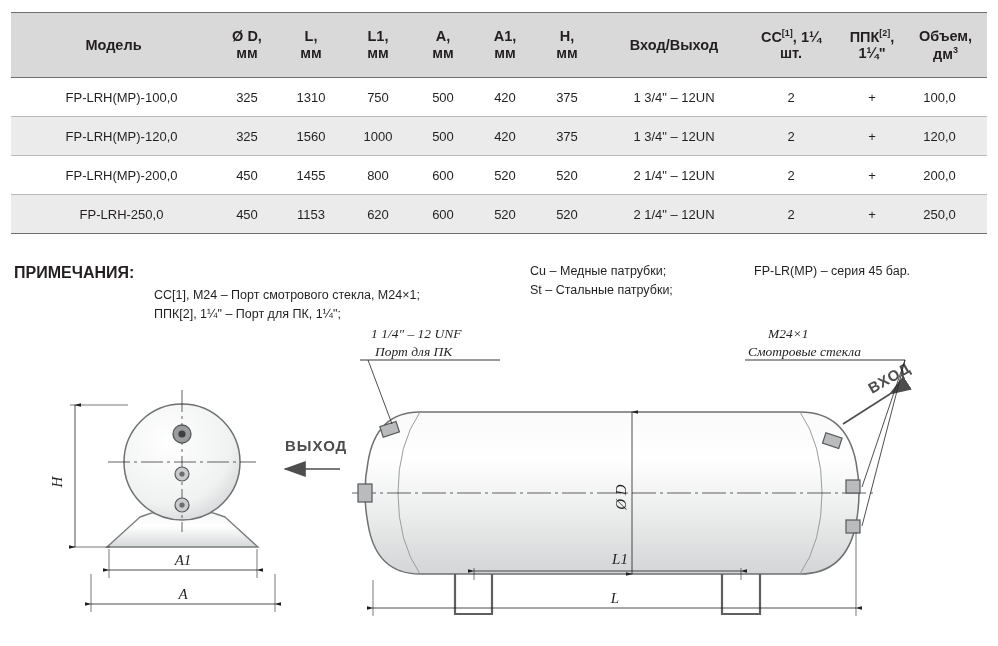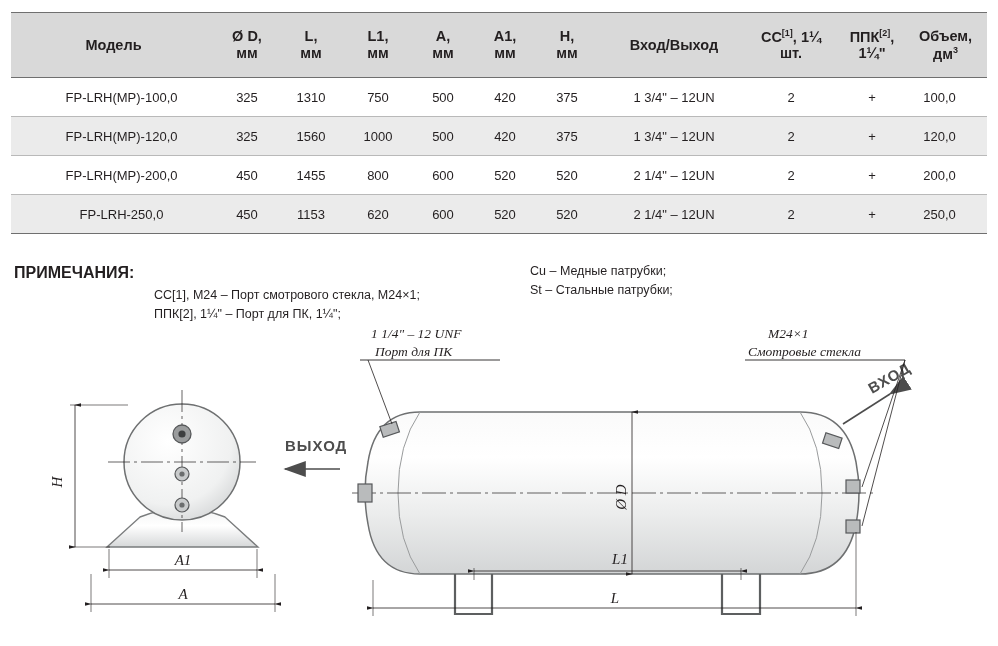--- a/index.html
+++ b/index.html
@@ -247,20 +247,21 @@
   <div class="notes-title">ПРИМЕЧАНИЯ:</div>
   <div class="notes-col nc1">
     <div>СС[1], M24 – Порт смотрового стекла, M24×1;</div>
     <div>ППК[2], 1¼" – Порт для ПК, 1¼";</div>
   </div>
   <div class="notes-col nc2">
     <div>Cu – Медные патрубки;</div>
     <div>St – Стальные патрубки;</div>
   </div>
   <div class="notes-col nc3">
+    <div>FP-LR(MP) – серия 45 бар.</div>
   </div>
 </div>
 
 <div class="drawing">
   <svg width="998" height="334" viewBox="0 0 998 334" xmlns="http://www.w3.org/2000/svg">
     <defs>
       <marker id="arrL" markerWidth="9" markerHeight="7" refX="8" refY="3.5" orient="auto">
         <polygon points="9,3.5 0,1.2 0,5.8" fill="#231f20"></polygon>
       </marker>
       <marker id="arrR" markerWidth="9" markerHeight="7" refX="1" refY="3.5" orient="auto">

